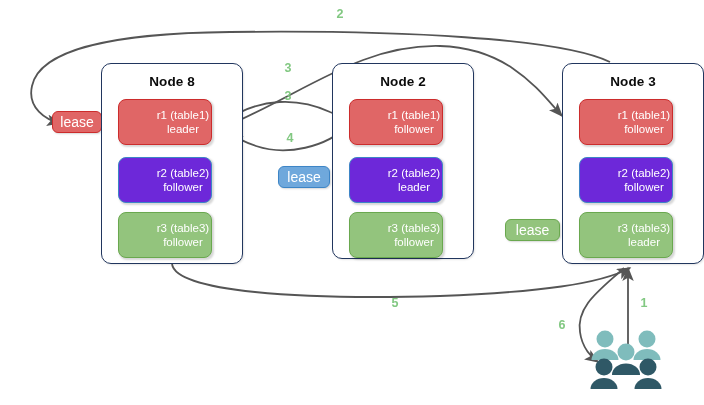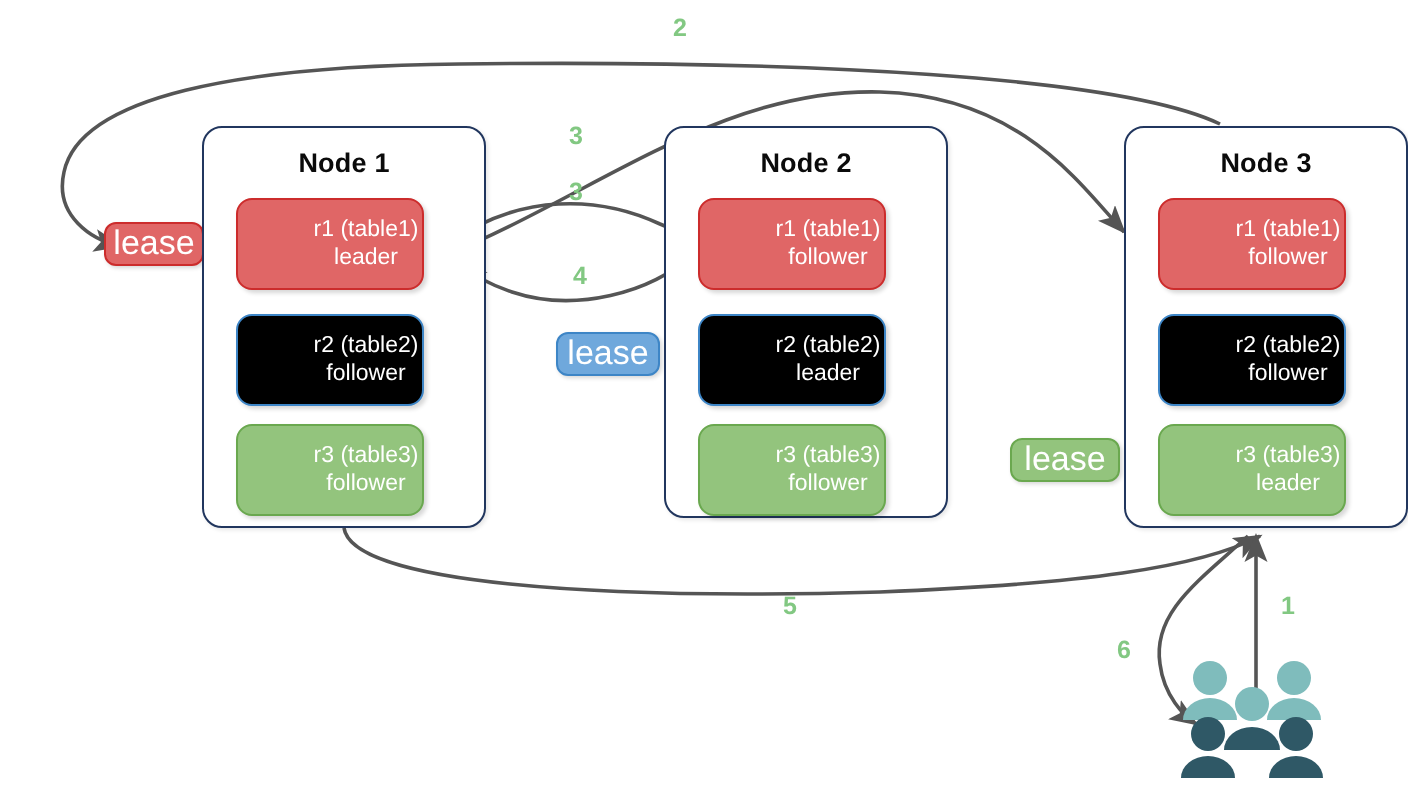--- a/index.html
+++ b/index.html
@@ -60,37 +60,37 @@
     line-height: 14px;
     text-align: center;
     box-shadow: 1.5px 1.5px 2px rgba(0,0,0,0.16);
   }
   .replica .rl { display: block; margin-left: 36px; }
   .rep-red {
     background: #e06666;
     border: 1.8px solid #cc2c2c;
   }
   .rep-blue {
-    background: #000000;
+    background: #6d28d9;
     border: 1.8px solid #3d85c6;
   }
   .rep-green {
     background: #93c47d;
     border: 1.8px solid #6aa84f;
     text-align: center;
   }
   .lease {
     position: absolute;
     box-sizing: border-box;
     border-radius: 6px;
     display: flex;
     align-items: center;
     justify-content: center;
     color: #ffffff;
-    font-size: 17px;
+    font-size: 14px;
     height: 22px;
     box-shadow: 1px 1px 2px rgba(0,0,0,0.16);
   }
   .lease-red { background: #e06666; border: 1.8px solid #cc2c2c; }
   .lease-blue { background: #6fa8dc; border: 1.8px solid #3d85c6; }
   .lease-green { background: #93c47d; border: 1.8px solid #6aa84f; }
   .edge-label {
     position: absolute;
     font-size: 12.5px;
     font-weight: bold;
@@ -145,21 +145,21 @@
     <span>lease</span>
   </div>
   <div class="lease lease-blue" style="left:278px; top:166px; width:52px;">
     <span>lease</span>
   </div>
   <div class="lease lease-green" style="left:505px; top:219px; width:55px;">
     <span>lease</span>
   </div>
 
   <div class="node-card" style="left:101px; top:63px; width:142px; height:201px;">
-    <div class="node-title">Node 1</div>
+    <div class="node-title">Node 8</div>
     <div class="replica rep-red" style="top:35px;">
       <span class="rl">r1 (table1)</span>
       <span class="rl">leader</span>
     </div>
     <div class="replica rep-blue" style="top:93px;">
       <span class="rl">r2 (table2)</span>
       <span class="rl">follower</span>
     </div>
     <div class="replica rep-green" style="top:148px;">
       <span class="rl">r3 (table3)</span>

